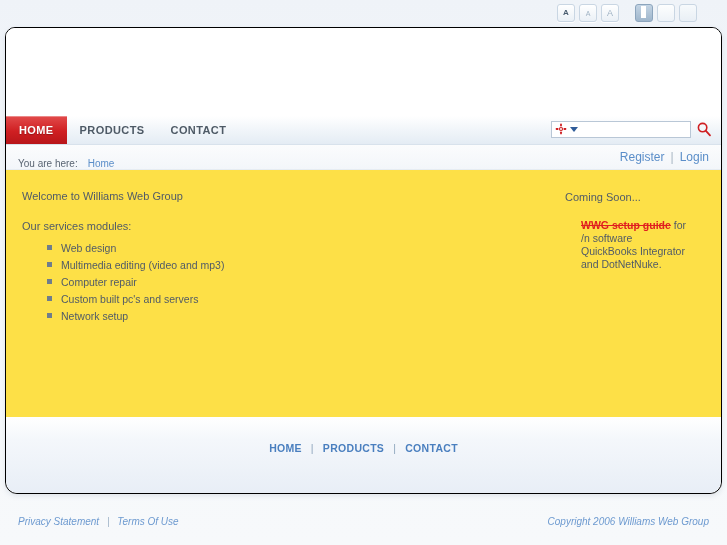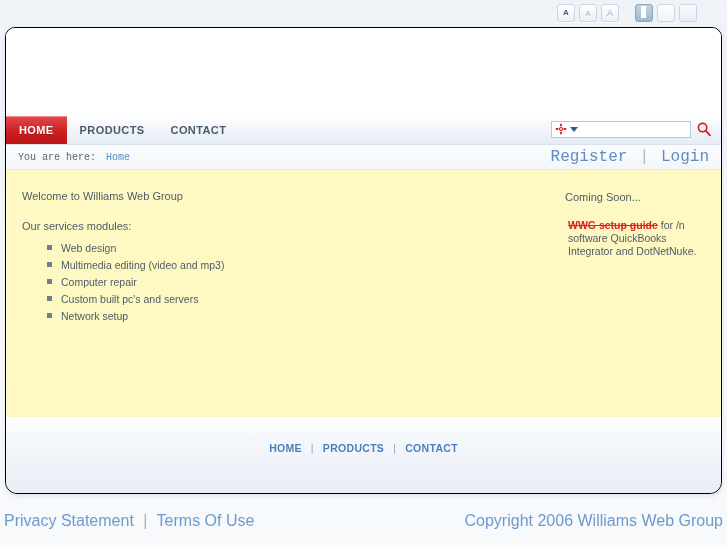--- a/index.html
+++ b/index.html
@@ -181,48 +181,47 @@
     cursor: pointer;
   }
 
   
   .crumbstrip {
     position: relative;
     height: 24px;
     background: linear-gradient(180deg, #fbfcfd 0%, #f3f6fa 100%);
     border-bottom: 1px solid #e6ecf2;
     display: flex;
-    align-items: center;
+    align-items: flex-end;
     padding: 0 12px;
     font-size: 10px;
-    font-family: Liberation Mono, monospace;
   }
   .crumb-label { color: #5a6573; margin-right: 10px; }
   .crumb-link { color: #5b8ec9; text-decoration: none; cursor: pointer; }
   .crumb-right {
     position: absolute;
     right: 12px;
     top: 0;
     height: 24px;
     display: flex;
     align-items: center;
-    gap: 12px;
-    font-size: 16px;
+    gap: 6px;
+    font-size: 12px;
   }
   .acct-link { color: #5b8ec9; text-decoration: none; cursor: pointer; }
   .acct-sep { color: #a9b6c4; }
 
   
   .content {
     position: relative;
     display: flex;
     padding: 20px 16px 0 16px;
     height: 268px;
     box-sizing: border-box;
-    background: #fef9c3;
+    background: #fde047;
   }
   .col-main { flex: 1; padding-right: 20px; }
   .col-side { width: 140px; padding-top: 1px; }
 
   .welcome {
     font-size: 11px;
     color: #515b67;
     margin: 0 0 18px 0;
   }
   .services-lead {
@@ -254,21 +253,21 @@
 
   .side-title {
     font-size: 11px;
     color: #515b67;
     margin: 0 0 16px 0;
   }
   .side-body {
     font-size: 10.5px;
     color: #515b67;
     line-height: 13px;
-    margin: 3px;
+    margin: 16px;
   }
   .side-body .hot {
     color: #e02020;
     font-weight: bold;
     text-decoration: line-through;
   }
 
   
   .footer-zone {
     position: absolute;
@@ -298,25 +297,26 @@
   .footer-nav .sep { color: #8fa6bd; font-weight: normal; }
 
   
   .legal {
     position: absolute;
     left: 0;
     top: 508px;
     width: 727px;
     height: 26px;
     box-sizing: border-box;
-    padding: 0 4px;
+    padding: 0 18px;
     display: flex;
     align-items: center;
     justify-content: space-between;
-    font-size: 16px;
+    font-size: 10px;
+    font-style: italic;
   }
   .legal a { color: #6d9ad0; text-decoration: none; cursor: pointer; }
   .legal .sep { color: #9fb3c7; margin: 0 5px; }
   .legal .copy { color: #6d9ad0; }
 </style>
 </head>
 <body>
 
 <div class="top-bar">
   <div class="tb-btn active-text">

